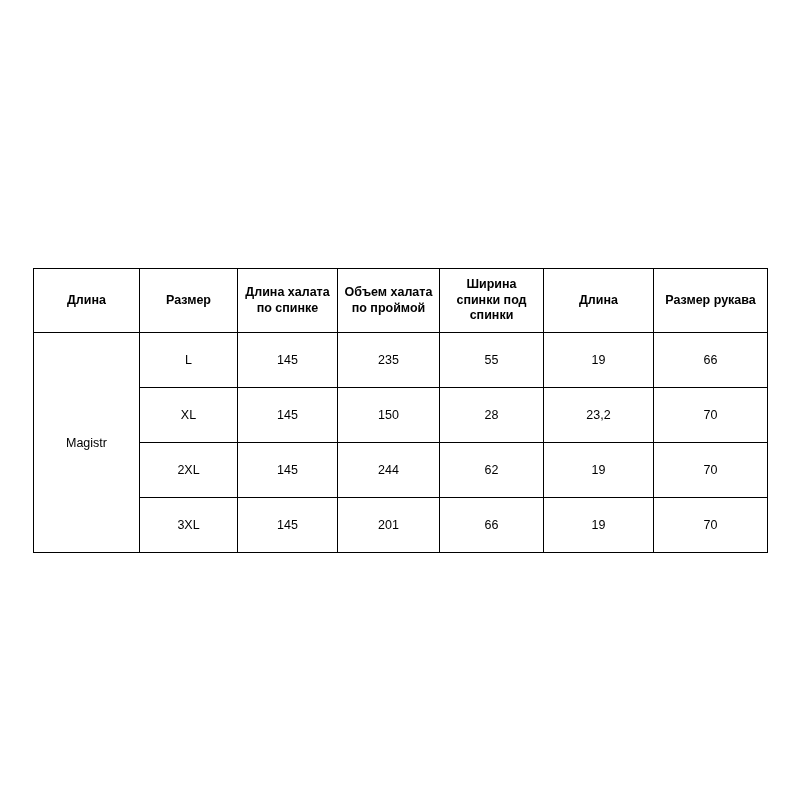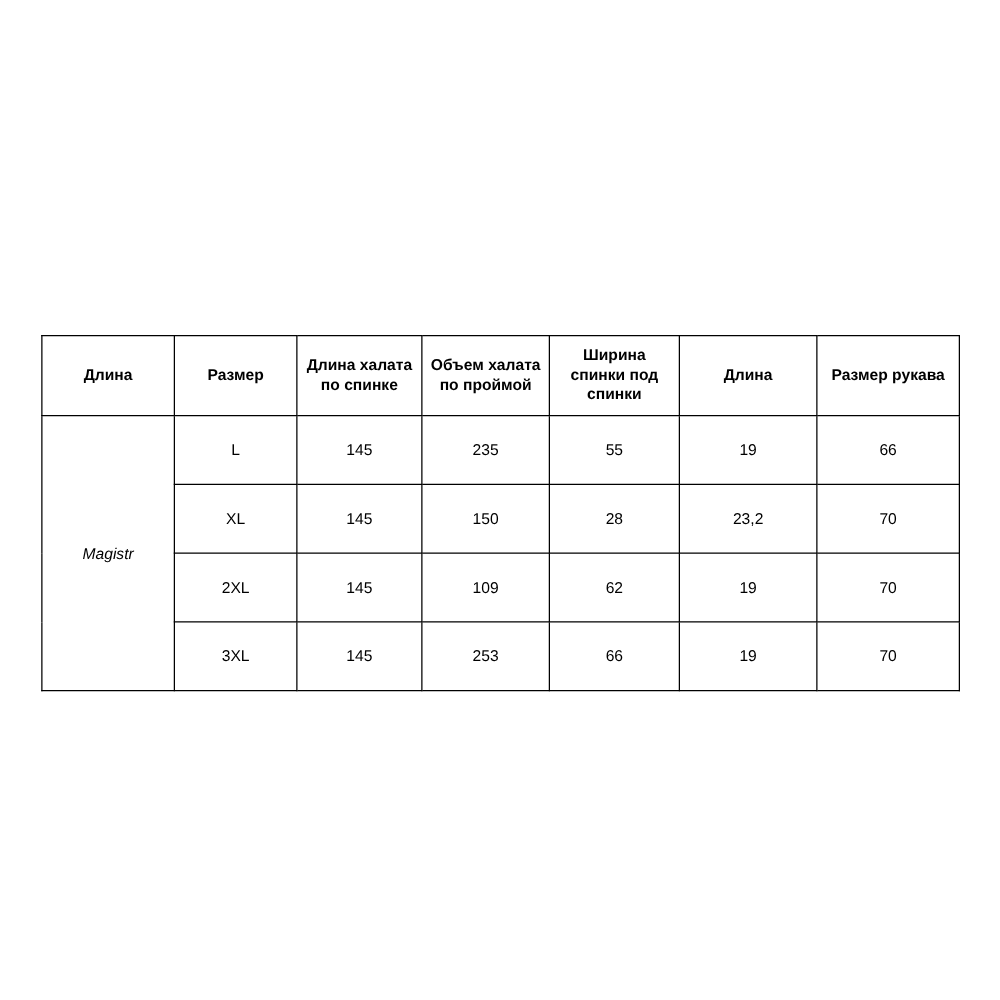--- a/index.html
+++ b/index.html
@@ -40,21 +40,20 @@
     height: 55px;
     line-height: 1.25;
   }
   table.size-table tbody td {
     height: 46px;
     font-weight: normal;
   }
   td.model-cell {
     font-weight: bold;
     font-size: 13.5px;
-    font-style: italic;
   }
   
   col.c0 { width: 106px; }
   col.c1 { width: 98px; }
   col.c2 { width: 100px; }
   col.c3 { width: 102px; }
   col.c4 { width: 104px; }
   col.c5 { width: 110px; }
   col.c6 { width: 114px; }
 </style>
@@ -97,28 +96,28 @@
         <td>XL</td>
         <td>145</td>
         <td>150</td>
         <td>28</td>
         <td>23,2</td>
         <td>70</td>
       </tr>
       <tr>
         <td>2XL</td>
         <td>145</td>
-        <td>109</td>
+        <td>244</td>
         <td>62</td>
         <td>19</td>
         <td>70</td>
       </tr>
       <tr>
         <td>3XL</td>
         <td>145</td>
-        <td>253</td>
+        <td>201</td>
         <td>66</td>
         <td>19</td>
         <td>70</td>
       </tr>
     </tbody>
   </table>
 </div>
 
 </body></html>

